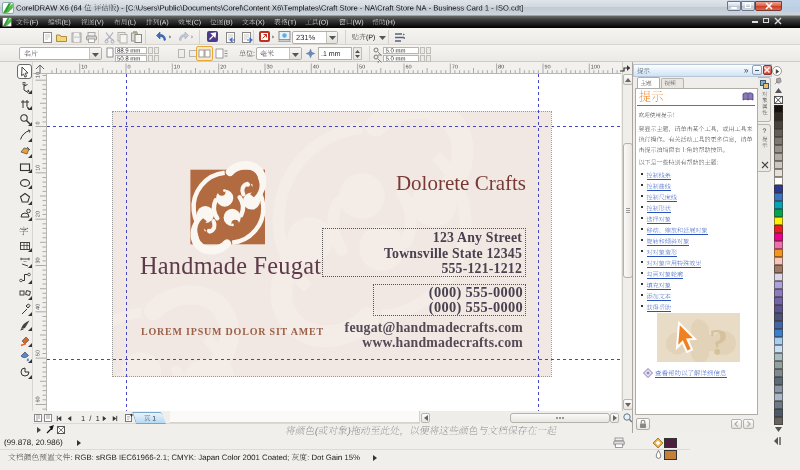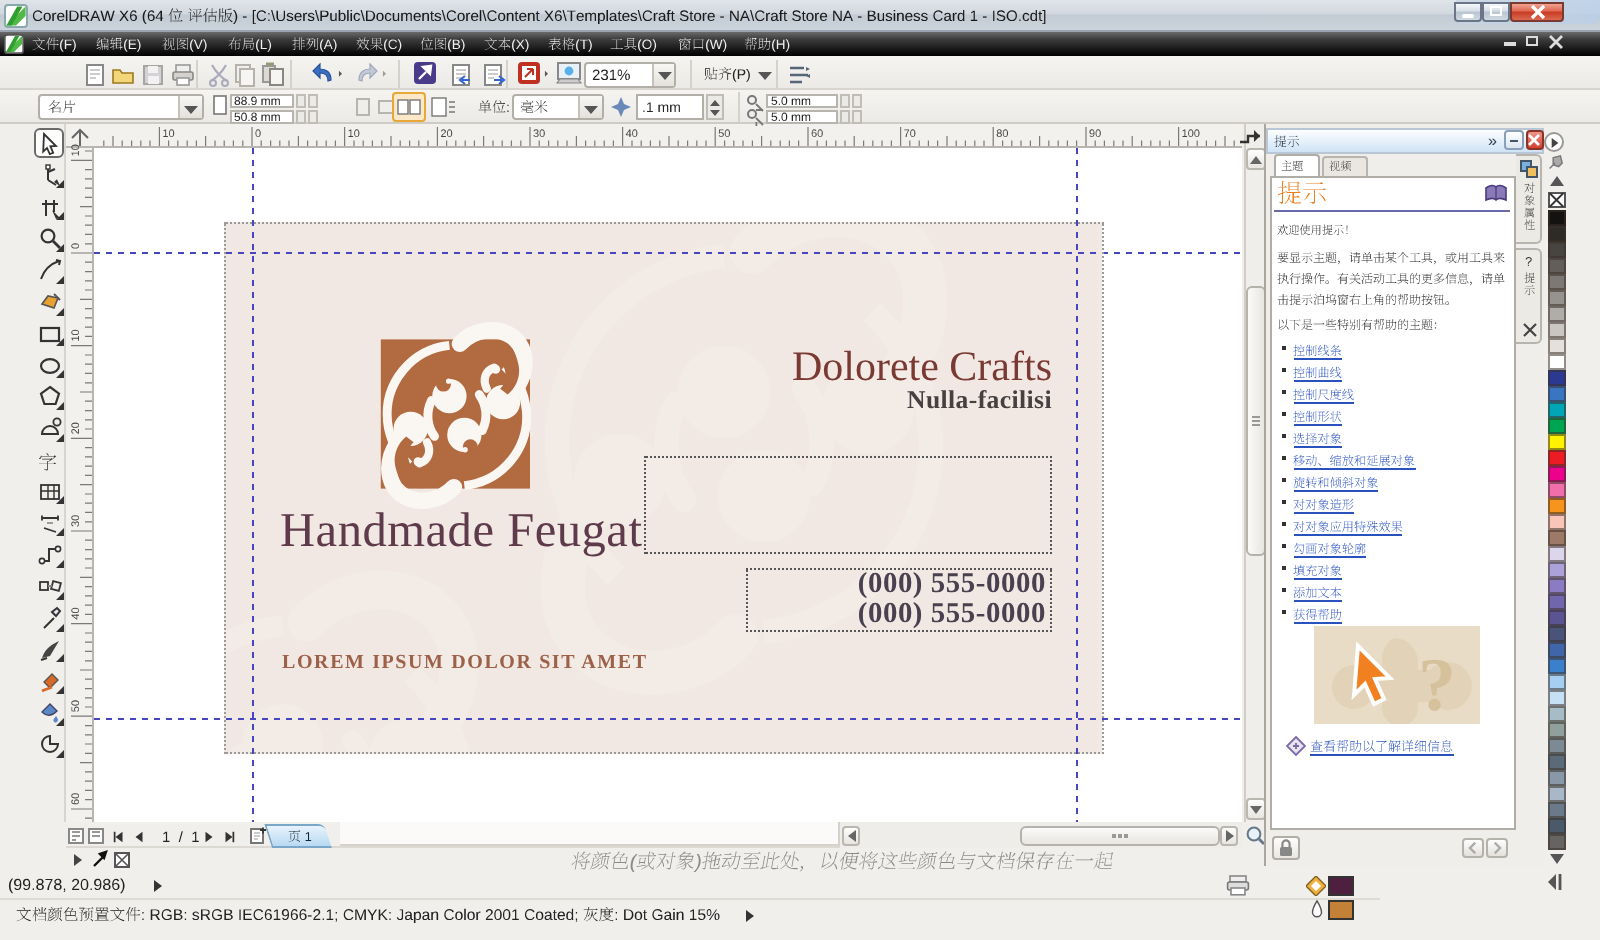--- a/index.html
+++ b/index.html
@@ -80,24 +80,25 @@
           <circle cx="77" cy="20" r="3" fill="#faf6f2"></circle>
           <circle cx="42" cy="30" r="5" fill="#b26b41"></circle>
           <circle cx="45.5" cy="28" r="1.8" fill="#faf6f2"></circle>
         </g>
         <use href="#carve" transform="rotate(180 51 51)"></use>
       </g>
 </svg>
 <div style="position:absolute;left:140px;top:251.5px;width:190px;height:26px;font-size:24.3px;color:#5e3a4b;font-family:Liberation Serif,serif;letter-spacing:0.25px;white-space:nowrap;">Handmade Feugat</div>
 <div style="position:absolute;left:141px;top:278px;width:190px;height:12px;font-size:10px;color:#9c6148;font-family:Liberation Serif,serif;letter-spacing:0.8px;white-space:nowrap;font-weight:bold;margin-top:48px;">LOREM IPSUM DOLOR SIT AMET</div>
 <div style="position:absolute;left:330px;top:170.5px;width:196px;height:22px;font-size:21px;color:#7a3a33;font-family:Liberation Serif,serif;text-align:right;white-space:nowrap;">Dolorete Crafts</div>
-<div style="position:absolute;left:330px;top:192.5px;width:196px;height:14px;font-size:12.8px;color:#474041;font-family:Liberation Serif,serif;text-align:right;white-space:nowrap;font-weight:bold;letter-spacing:0.2px;">Nulla-facilisi</div>
 <div style="position:absolute;left:322px;top:228px;width:203.5px;height:48.5px;border:1px dotted #555;"></div>
+<div style="position:absolute;left:330px;top:230px;width:192px;height:46px;font-size:13.8px;color:#4a4150;font-family:Liberation Serif,serif;text-align:right;line-height:15.6px;font-weight:bold;letter-spacing:0.2px;">123 Any Street<br>Townsville State 12345<br>555-121-1212</div>
 <div style="position:absolute;left:373px;top:284px;width:152.5px;height:32px;border:1px dotted #555;"></div>
 <div style="position:absolute;left:373px;top:285px;width:150px;height:30px;font-size:14.4px;color:#4a4150;font-family:Liberation Serif,serif;text-align:right;line-height:15.2px;font-weight:bold;letter-spacing:0.3px;">(000) 555-0000<br>(000) 555-0000</div>
+<div style="position:absolute;left:330px;top:321px;width:193px;height:30px;font-size:13.8px;color:#554b57;font-family:Liberation Serif,serif;text-align:right;line-height:14.9px;font-weight:bold;letter-spacing:0.2px;">feugat@handmadecrafts.com<br>www.handmadecrafts.com</div>
 <div style="position:absolute;left:47px;top:126px;width:574px;height:1px;background:repeating-linear-gradient(90deg,#4646c0 0,#4646c0 3px,transparent 3px,transparent 6px);"></div>
 <div style="position:absolute;left:47px;top:358.5px;width:574px;height:1px;background:repeating-linear-gradient(90deg,#4646c0 0,#4646c0 3px,transparent 3px,transparent 6px);"></div>
 <div style="position:absolute;left:126px;top:74px;width:1px;height:337px;background:repeating-linear-gradient(180deg,#4646c0 0,#4646c0 3px,transparent 3px,transparent 6px);"></div>
 <div style="position:absolute;left:538px;top:74px;width:1px;height:337px;background:repeating-linear-gradient(180deg,#4646c0 0,#4646c0 3px,transparent 3px,transparent 6px);"></div>
 <div style="position:absolute;left:622px;top:62px;width:11px;height:349px;background:#f0eeea;border-left:1px solid #d0ccc6;"></div>
 <div style="position:absolute;left:622.5px;top:74px;width:10px;height:11px;background:linear-gradient(#fdfdfc,#e8e5e0);border:1px solid #bab6b0;border-radius:2px;"></div>
 <svg style="position:absolute;left:624.5px;top:77.5px;width:6px;height:4px;" viewBox="0 0 6 4">
       <path d="M0 4 L3 0 L6 4 Z" fill="#666"></path>
     </svg>
 <div style="position:absolute;left:622.5px;top:399px;width:10px;height:11px;background:linear-gradient(#fdfdfc,#e8e5e0);border:1px solid #bab6b0;border-radius:2px;"></div>

